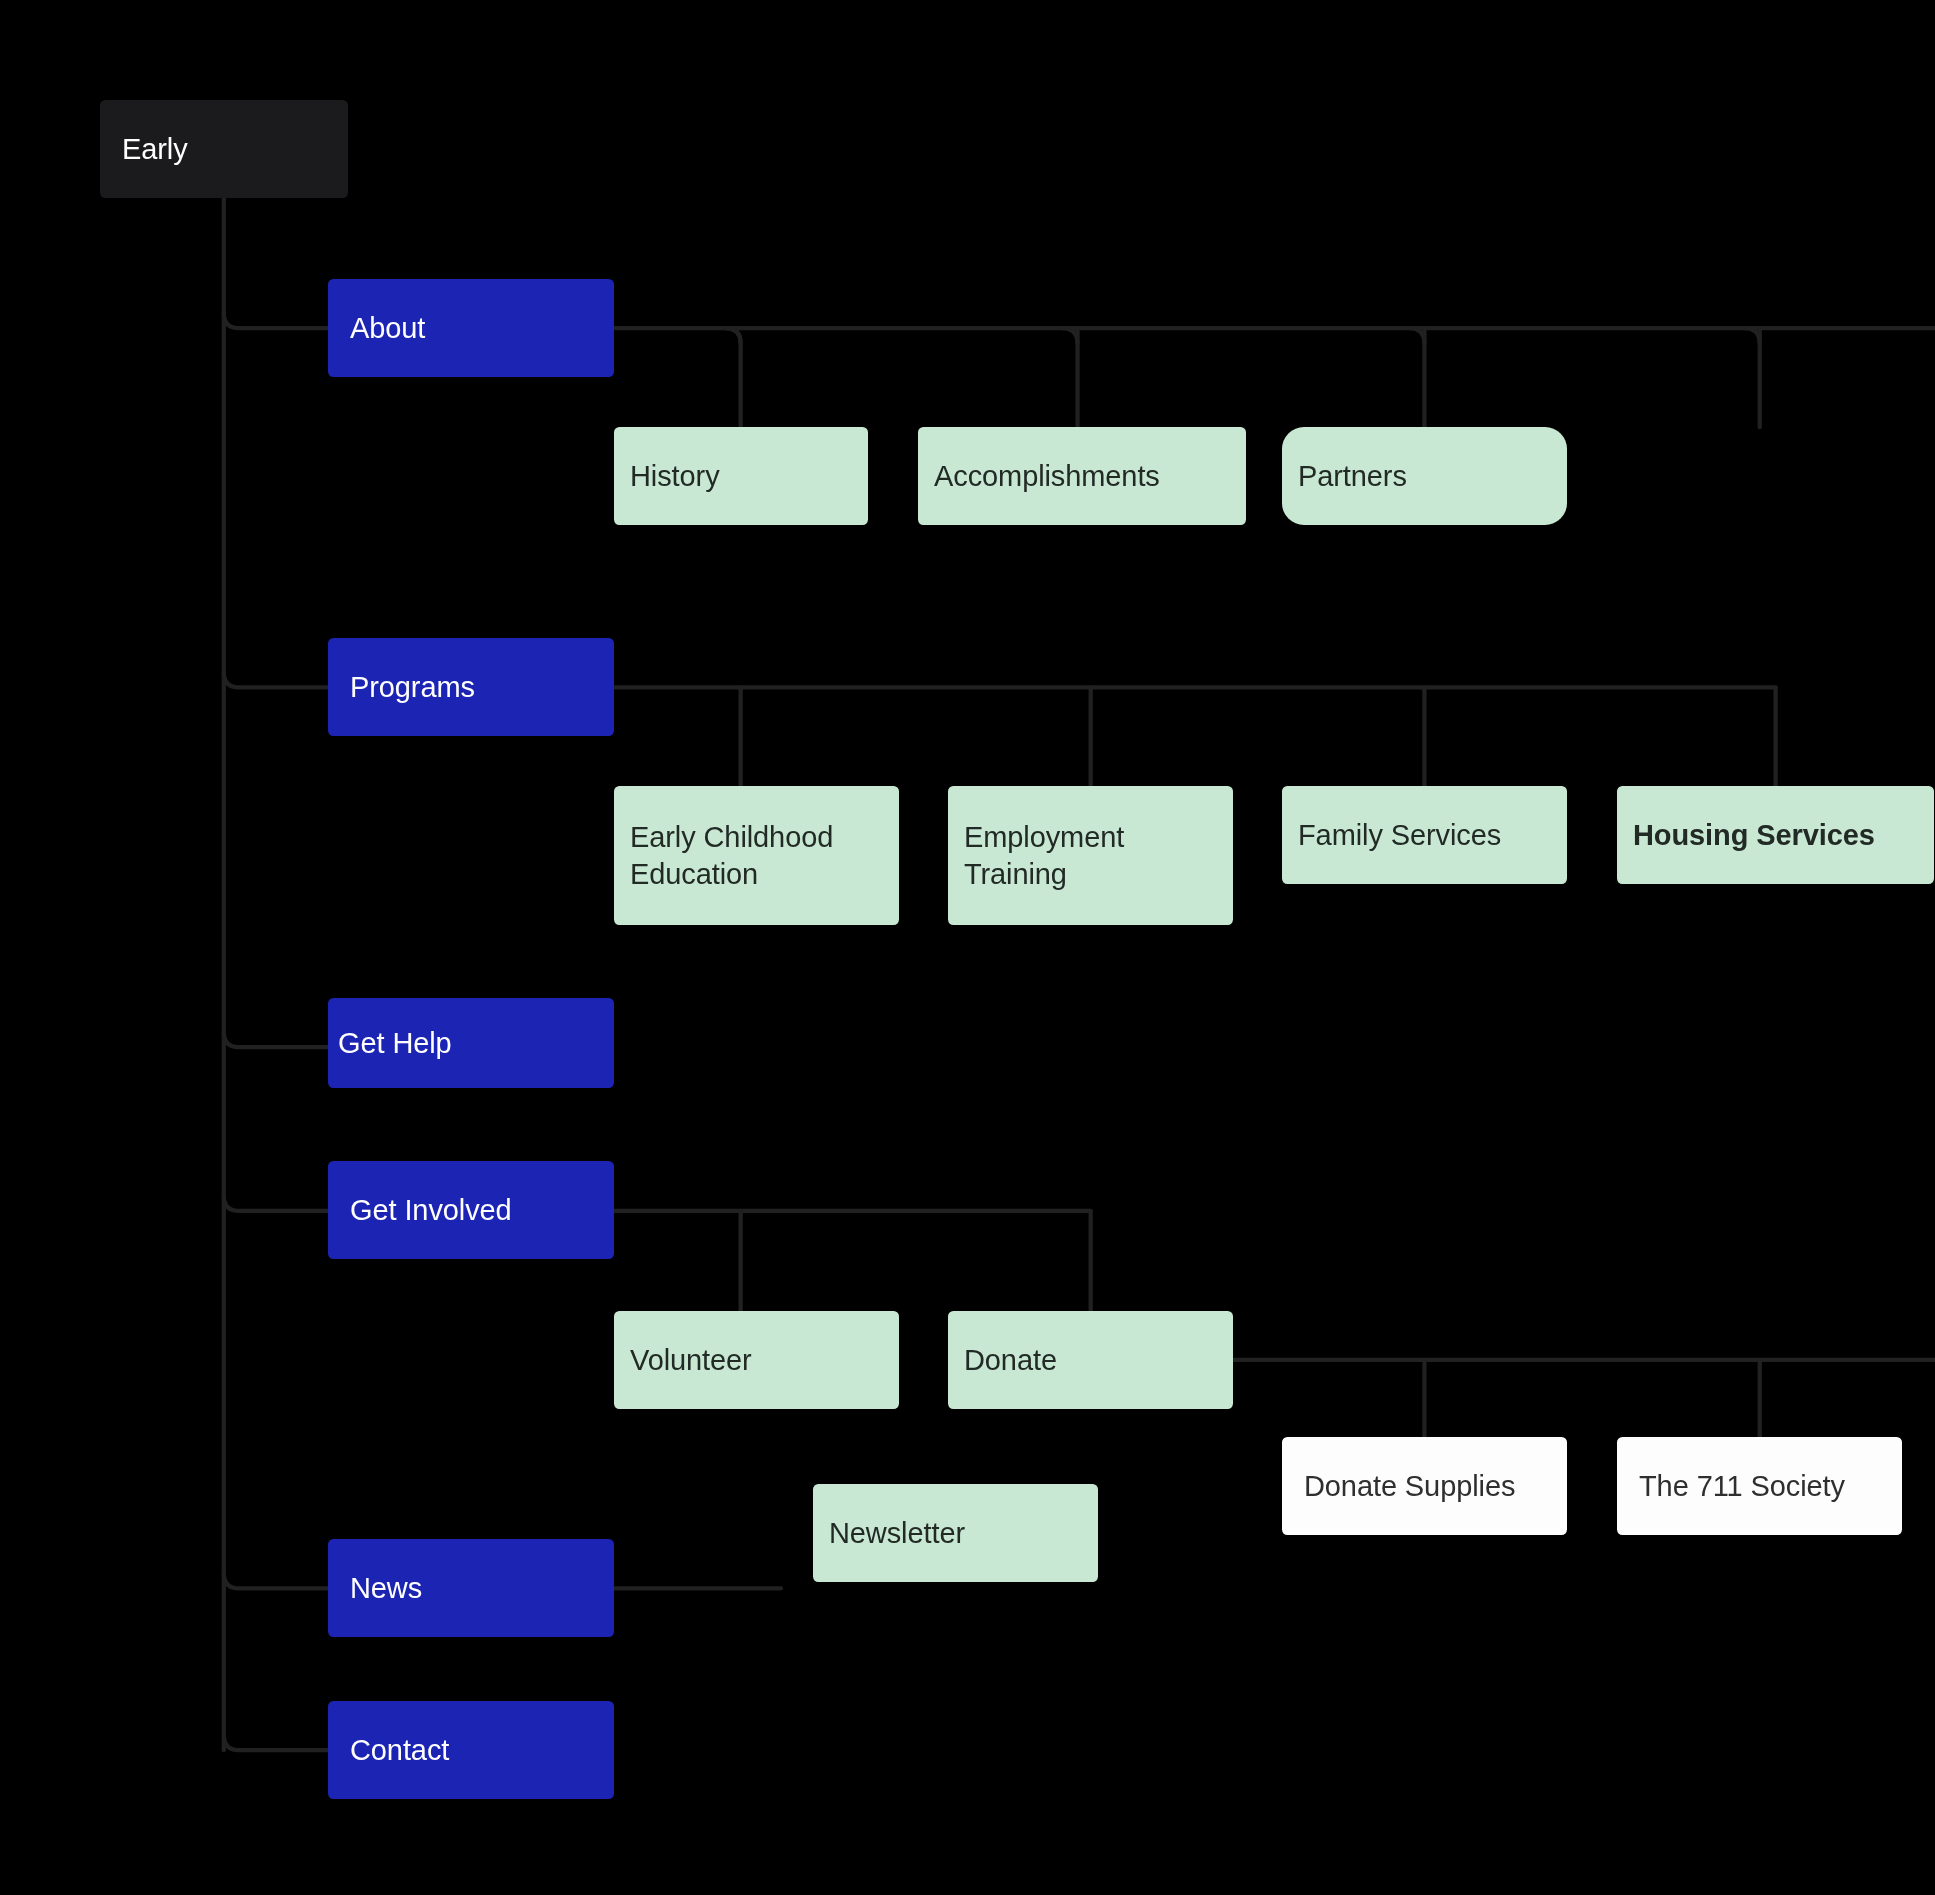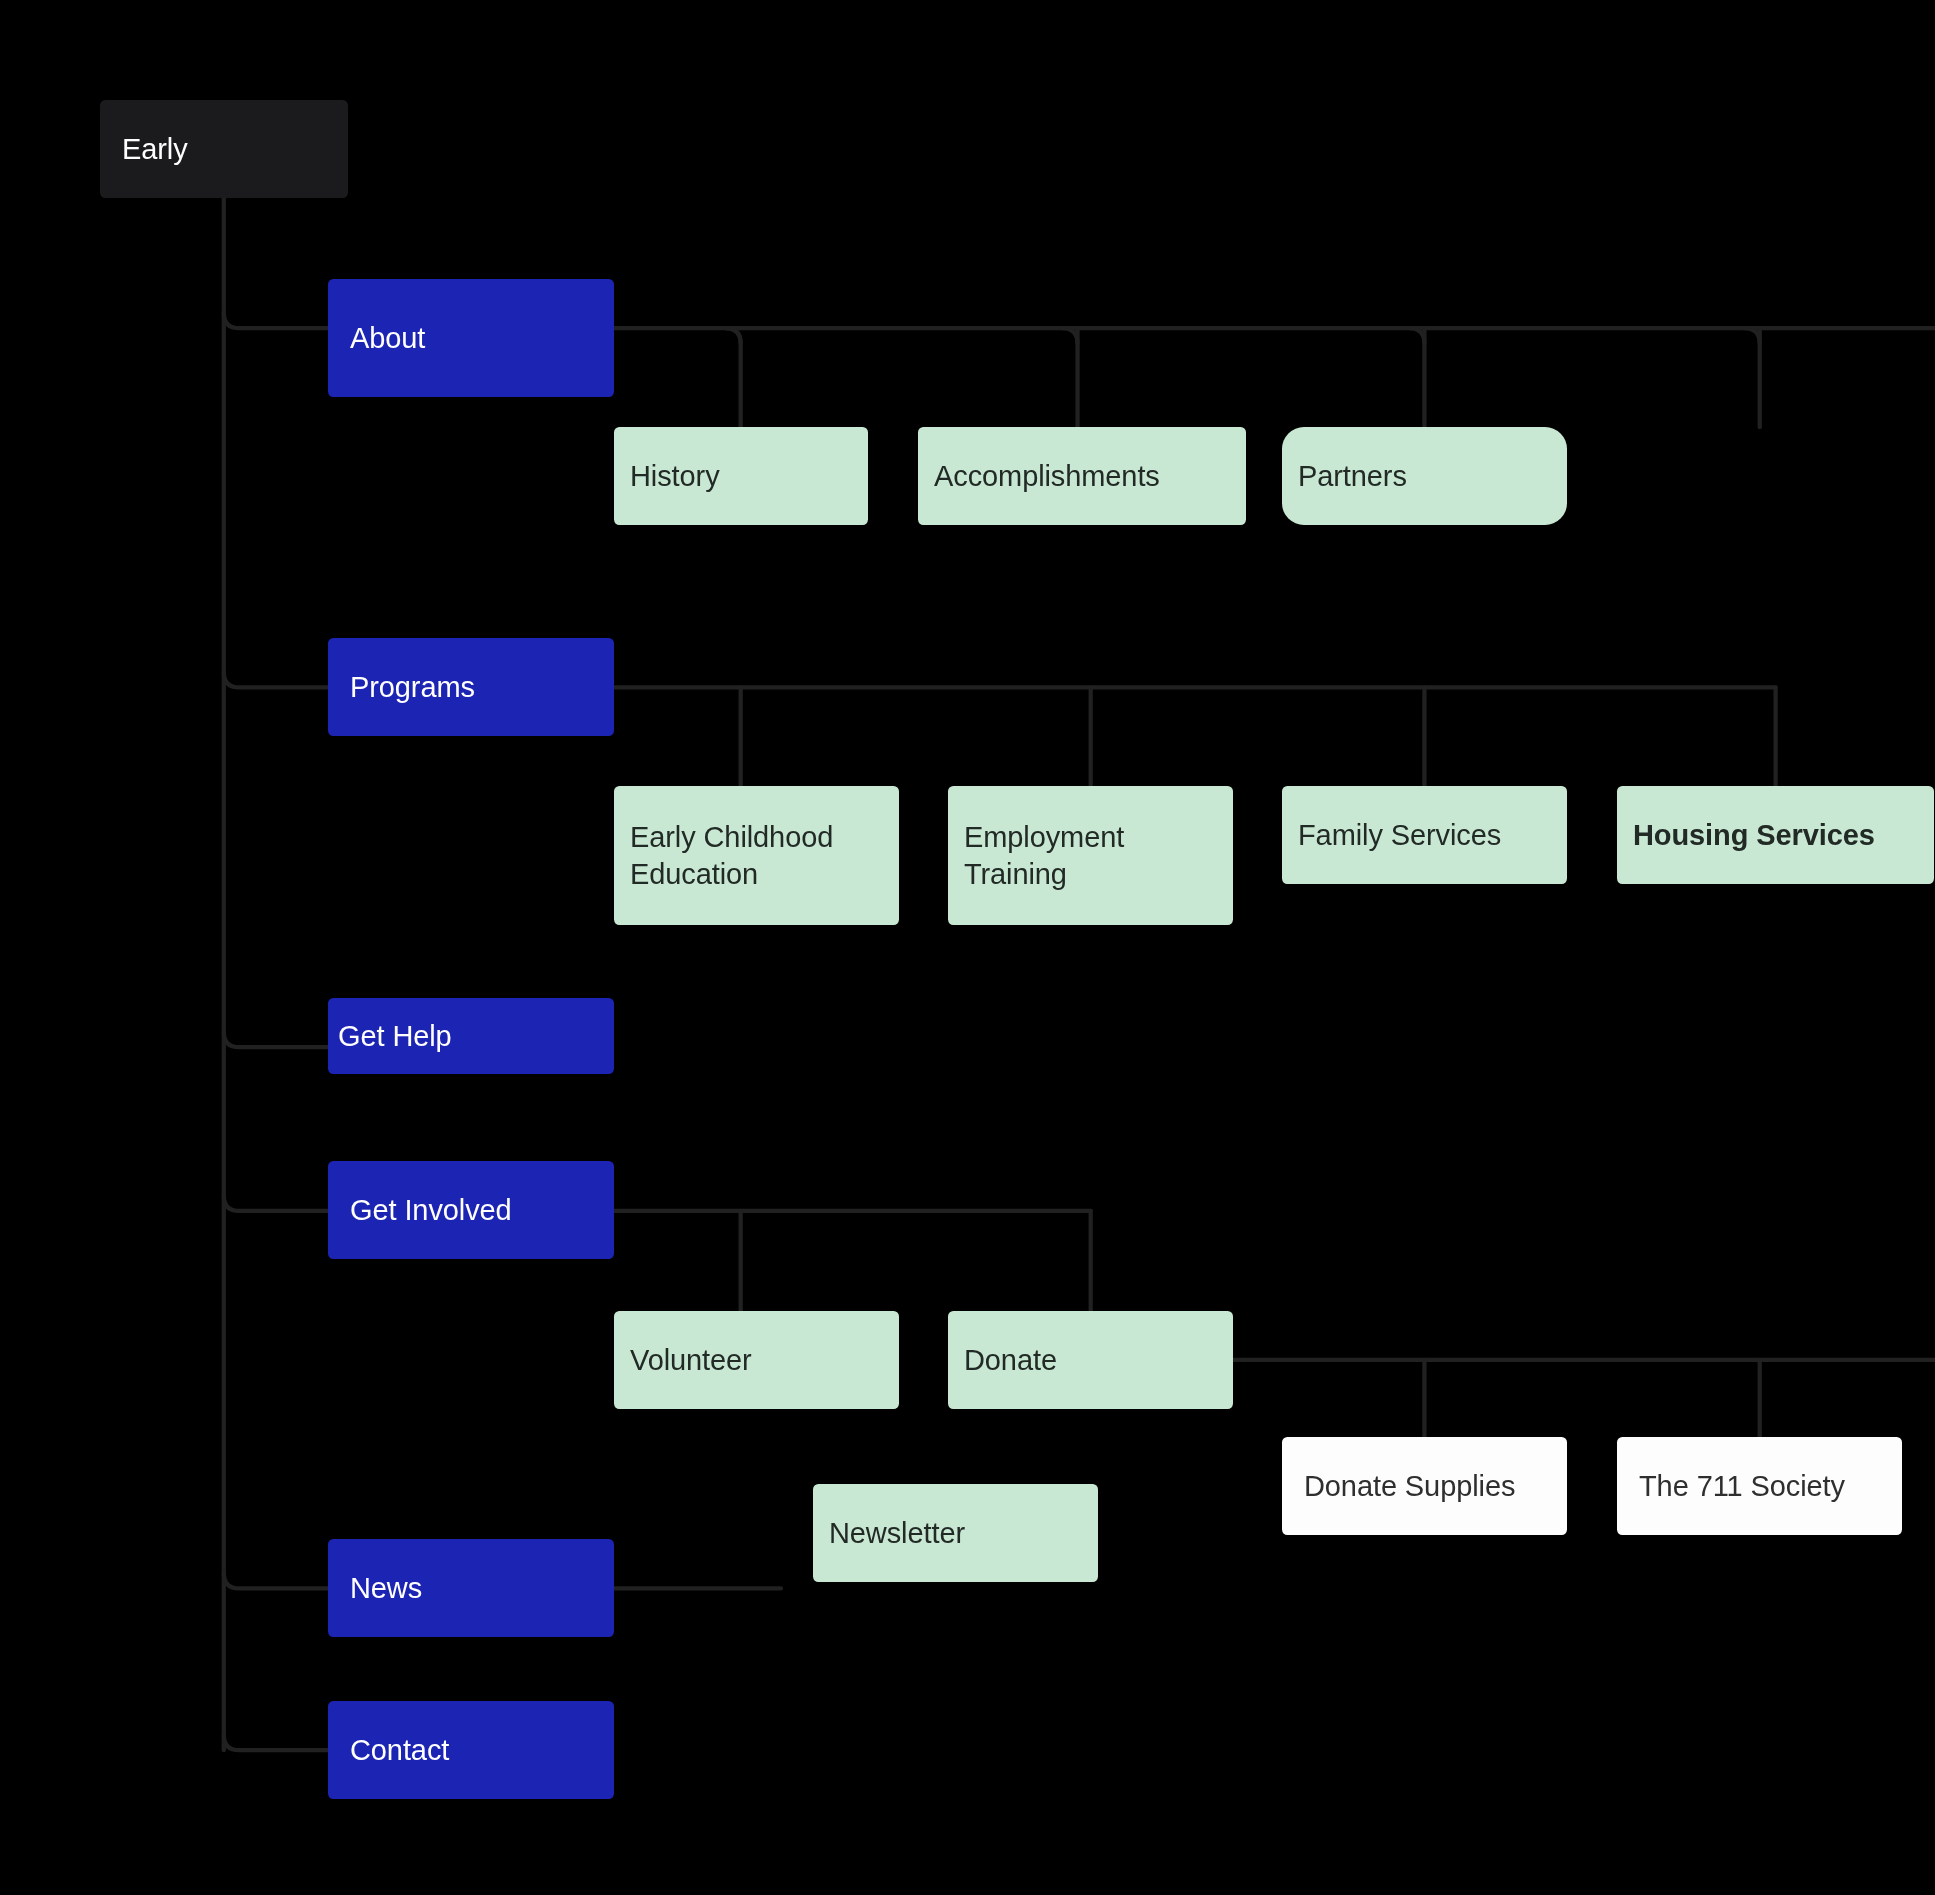--- a/index.html
+++ b/index.html
@@ -67,27 +67,27 @@
       <path d="M4545,3512 L4545,3711"></path>
       <path d="M5409,3512 L5409,3711"></path>
       <path d="M6274,3512 L6274,3711"></path>
     </g>
   </svg>
 
   <div class="node root" style="left:100px;top:100px;width:248px;height:98px;">
     <span class="lbl">Early</span>
   </div>
 
-  <div class="node section" style="left:328px;top:279px;width:286px;height:118px;text-align:right;">
+  <div class="node section" style="left:328px;top:279px;width:286px;height:98px;text-align:right;">
     <span class="lbl">About</span>
   </div>
   <div class="node section" style="left:328px;top:638px;width:286px;height:98px;">
     <span class="lbl">Programs</span>
   </div>
-  <div class="node section" style="left:328px;top:998px;width:286px;height:76px;padding-left:10px;">
+  <div class="node section" style="left:328px;top:998px;width:286px;height:90px;padding-left:10px;">
     <span class="lbl">Get Help</span>
   </div>
   <div class="node section" style="left:328px;top:1161px;width:286px;height:98px;">
     <span class="lbl">Get Involved</span>
   </div>
   <div class="node section" style="left:328px;top:1539px;width:286px;height:98px;">
     <span class="lbl">News</span>
   </div>
   <div class="node section" style="left:328px;top:1701px;width:286px;height:98px;">
     <span class="lbl">Contact</span>

